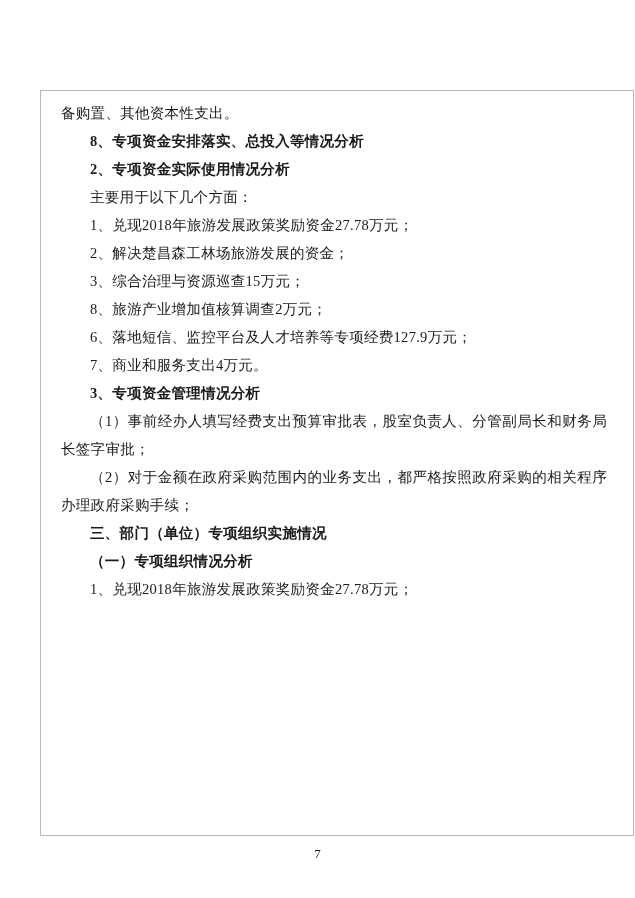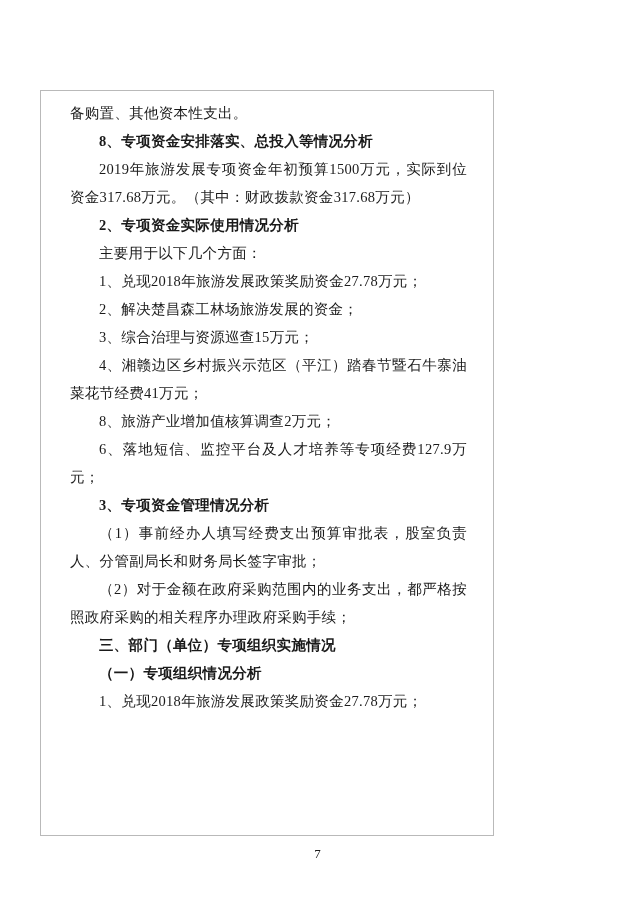--- a/index.html
+++ b/index.html
@@ -13,25 +13,25 @@
     height: 898px;
     background: #ffffff;
     font-family: "Liberation Serif", "DejaVu Serif", serif;
     color: #1a1a1a;
     overflow: hidden;
   }
   .content-box {
     position: absolute;
     left: 40px;
     top: 90px;
-    width: 454px;
+    width: 594px;
     height: 746px;
     border: 1px solid #b9b9b9;
     box-sizing: border-box;
-    padding: 8px 26px 8px 29px;
+    padding: 8px 26px 8px 20px;
     overflow: hidden;
   }
   .para {
     margin: 0;
     font-size: 14.5px;
     line-height: 28px;
     text-align: justify;
     letter-spacing: 0.3px;
   }
   .para.indent {
@@ -51,29 +51,28 @@
   }
 </style>
 </head>
 <body>
 
 <div class="page">
   <div class="content-box">
 
   <p class="para">备购置、其他资本性支出。</p>
       <p class="para bold indent">8、专项资金安排落实、总投入等情况分析</p>
-      <p class="para indent">2019年旅游发展专项资金年初预算1500万元，实际到位资金317.68万元。（其中：财政拨款资金317.68万元）</p>
       <p class="para bold indent">2、专项资金实际使用情况分析</p>
       <p class="para indent">主要用于以下几个方面：</p>
       <p class="para indent">1、兑现2018年旅游发展政策奖励资金27.78万元；</p>
       <p class="para indent">2、解决楚昌森工林场旅游发展的资金；</p>
       <p class="para indent">3、综合治理与资源巡查15万元；</p>
-      <p class="para indent">4、湘赣边区乡村振兴示范区（平江）踏春节暨石牛寨油菜花节经费41万元；</p>
       <p class="para indent">8、旅游产业增加值核算调查2万元；</p>
       <p class="para indent">6、落地短信、监控平台及人才培养等专项经费127.9万元；</p>
+      <p class="para indent">7、商业和服务支出4万元。</p>
       <p class="para bold indent">3、专项资金管理情况分析</p>
       <p class="para indent">（1）事前经办人填写经费支出预算审批表，股室负责人、分管副局长和财务局长签字审批；</p>
       <p class="para indent">（2）对于金额在政府采购范围内的业务支出，都严格按照政府采购的相关程序办理政府采购手续；</p>
       <p class="para bold indent">三、部门（单位）专项组织实施情况</p>
       <p class="para bold indent">（一）专项组织情况分析</p>
       <p class="para indent">1、兑现2018年旅游发展政策奖励资金27.78万元；</p>
     </div>
   <div class="page-number">7</div>
 </div>
 

